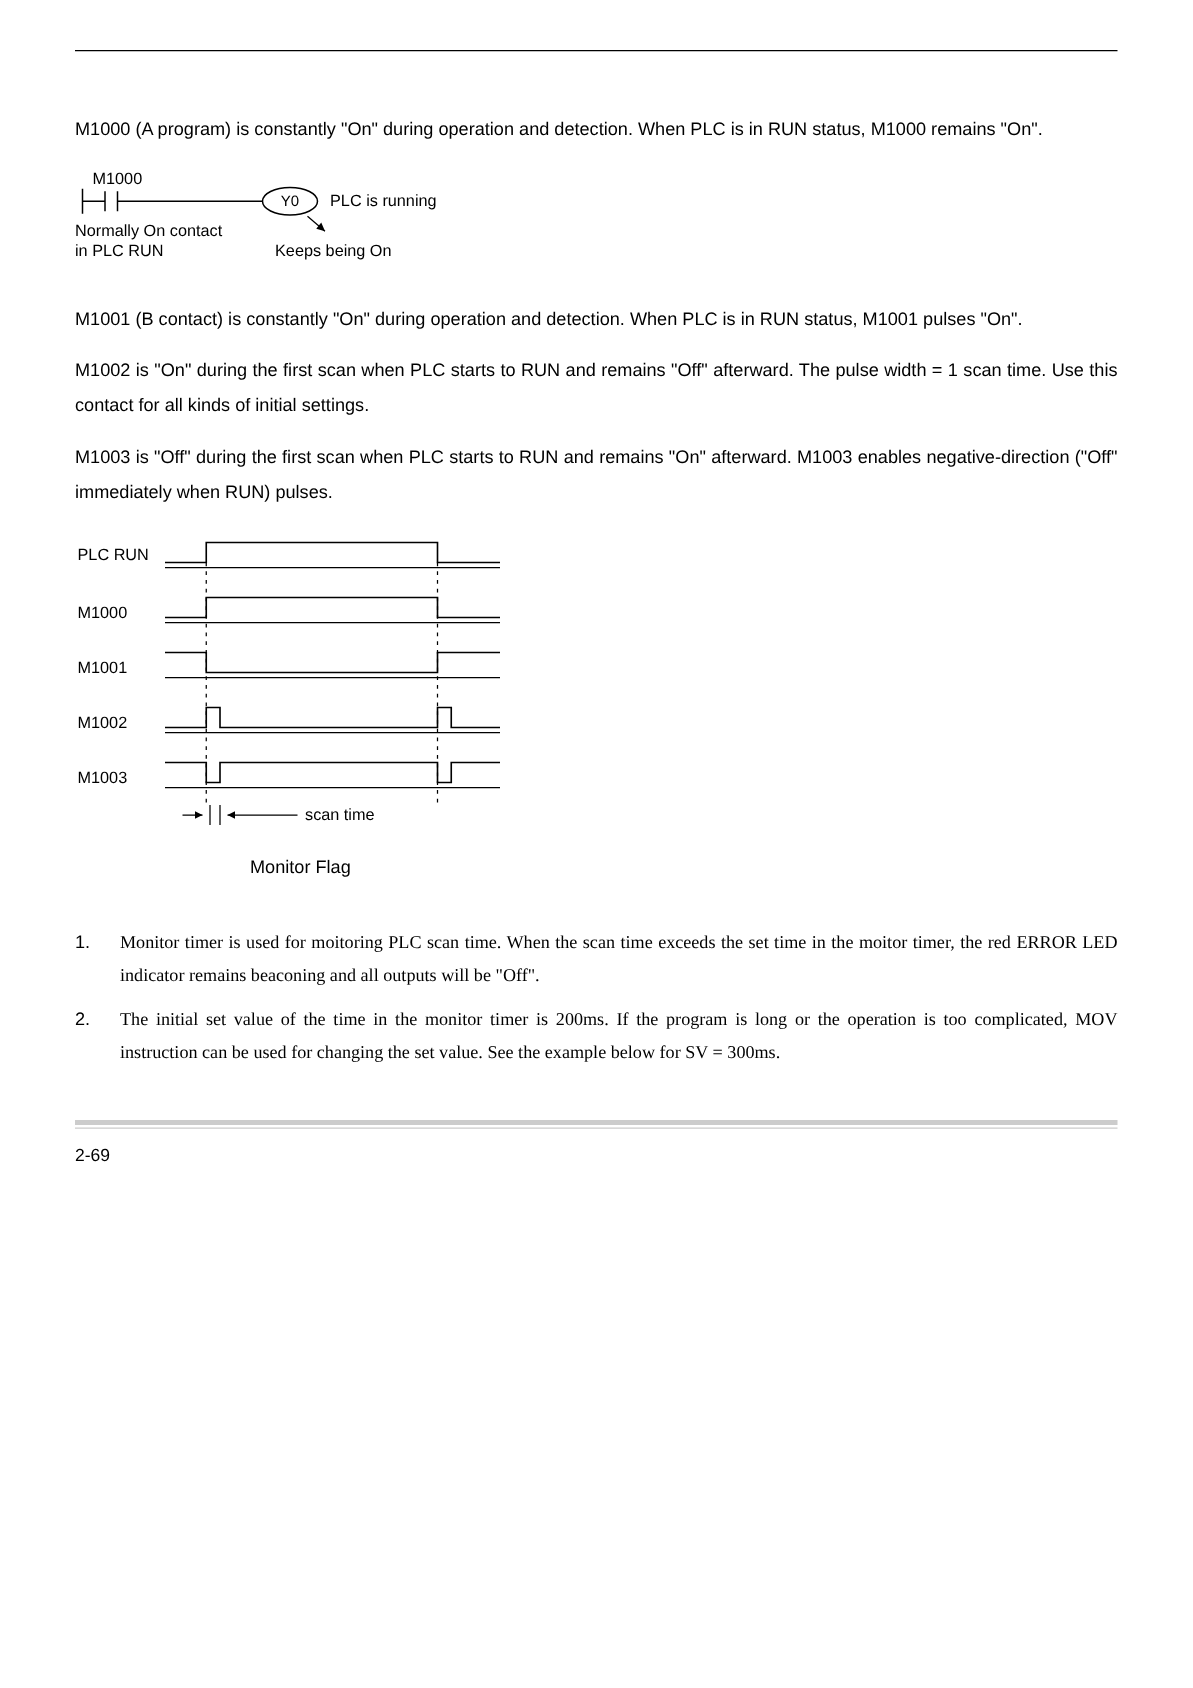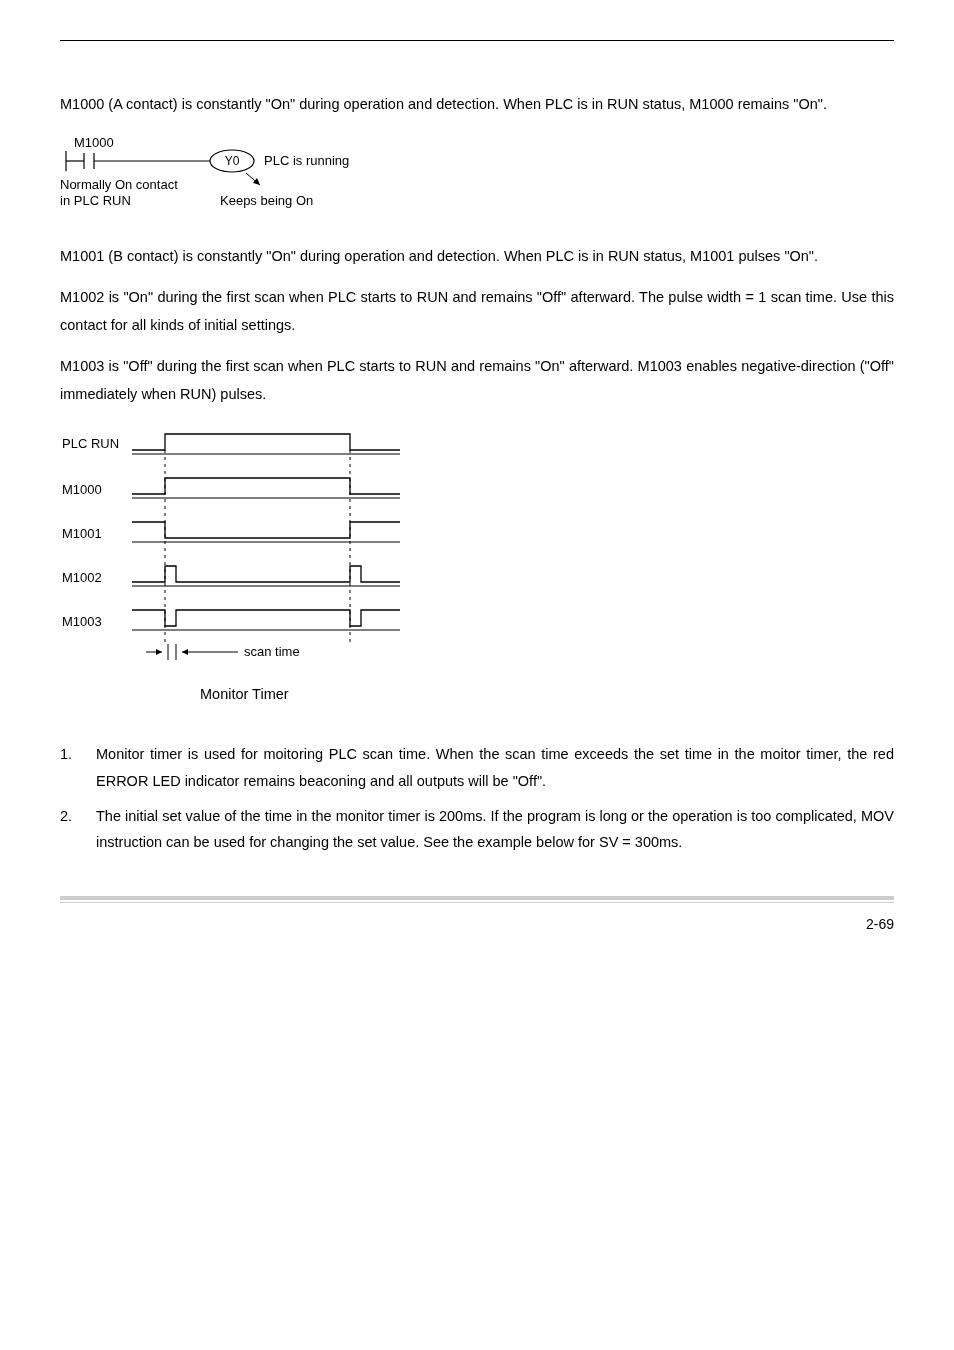--- a/index.html
+++ b/index.html
@@ -55,47 +55,47 @@
     margin-bottom: 8px;
     line-height: 1.85;
   }
   ol.numbered li .num {
     width: 36px;
     flex: 0 0 36px;
   }
   ol.numbered li .body {
     flex: 1;
     text-align: justify;
+    font-family: Liberation Serif, serif;
   }
   .footer-rule-thick {
     border: none;
     border-top: 4px solid #ccc;
     margin-top: 40px;
   }
   .footer-rule-thin {
     border: none;
     border-top: 1px solid #ccc;
     margin-top: 2px;
   }
   .page-num {
-    text-align: right;
     font-size: 14px;
     margin-top: 8px;
   }
   text { font-family: Arial, sans-serif; }
 </style>
 </head>
 <body>
 
 <hr class="top-rule">
 
 <div class="section-head">
 </div>
 
-<p class="para">M1000 (A contact) is constantly "On" during operation and detection. When PLC is in RUN status, M1000 remains "On".</p>
+<p class="para">M1000 (A program) is constantly "On" during operation and detection. When PLC is in RUN status, M1000 remains "On".</p>
 
 <div class="ladder-diagram">
 <svg width="360" height="85" viewBox="0 0 360 85">
 
   <text x="14" y="14" font-size="13">M1000</text>
 
   <line x1="6" y1="18" x2="6" y2="38" stroke="#000" stroke-width="1.2"></line>
 
   <line x1="6" y1="28" x2="24" y2="28" stroke="#000" stroke-width="1.2"></line>
 
@@ -156,21 +156,21 @@
   <polygon points="102,224 96,221 96,227" fill="#000"></polygon>
   <line x1="108" y1="216" x2="108" y2="232" stroke="#000" stroke-width="1"></line>
   <line x1="116" y1="216" x2="116" y2="232" stroke="#000" stroke-width="1"></line>
   <line x1="122" y1="224" x2="178" y2="224" stroke="#000" stroke-width="1"></line>
   <polygon points="122,224 128,221 128,227" fill="#000"></polygon>
   <text x="184" y="228" font-size="13">scan time</text>
 </svg>
 </div>
 
 <div class="section-head-2">
-  <div>Monitor Timer</div>
+  <div>Monitor Flag</div>
 </div>
 
 <ol class="numbered">
   <li>
     <span class="num">1.</span>
     <span class="body">Monitor timer is used for moitoring PLC scan time. When the scan time exceeds the set time in the moitor timer, the red ERROR LED indicator remains beaconing and all outputs will be "Off".</span>
   </li>
   <li>
     <span class="num">2.</span>
     <span class="body">The initial set value of the time in the monitor timer is 200ms. If the program is long or the operation is too complicated, MOV instruction can be used for changing the set value. See the example below for SV = 300ms.</span>

